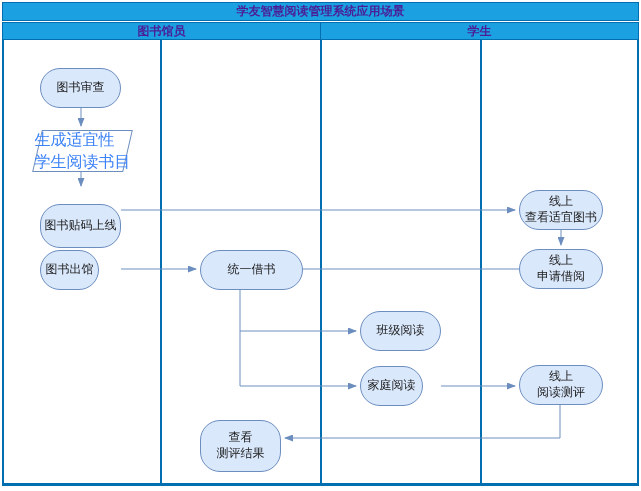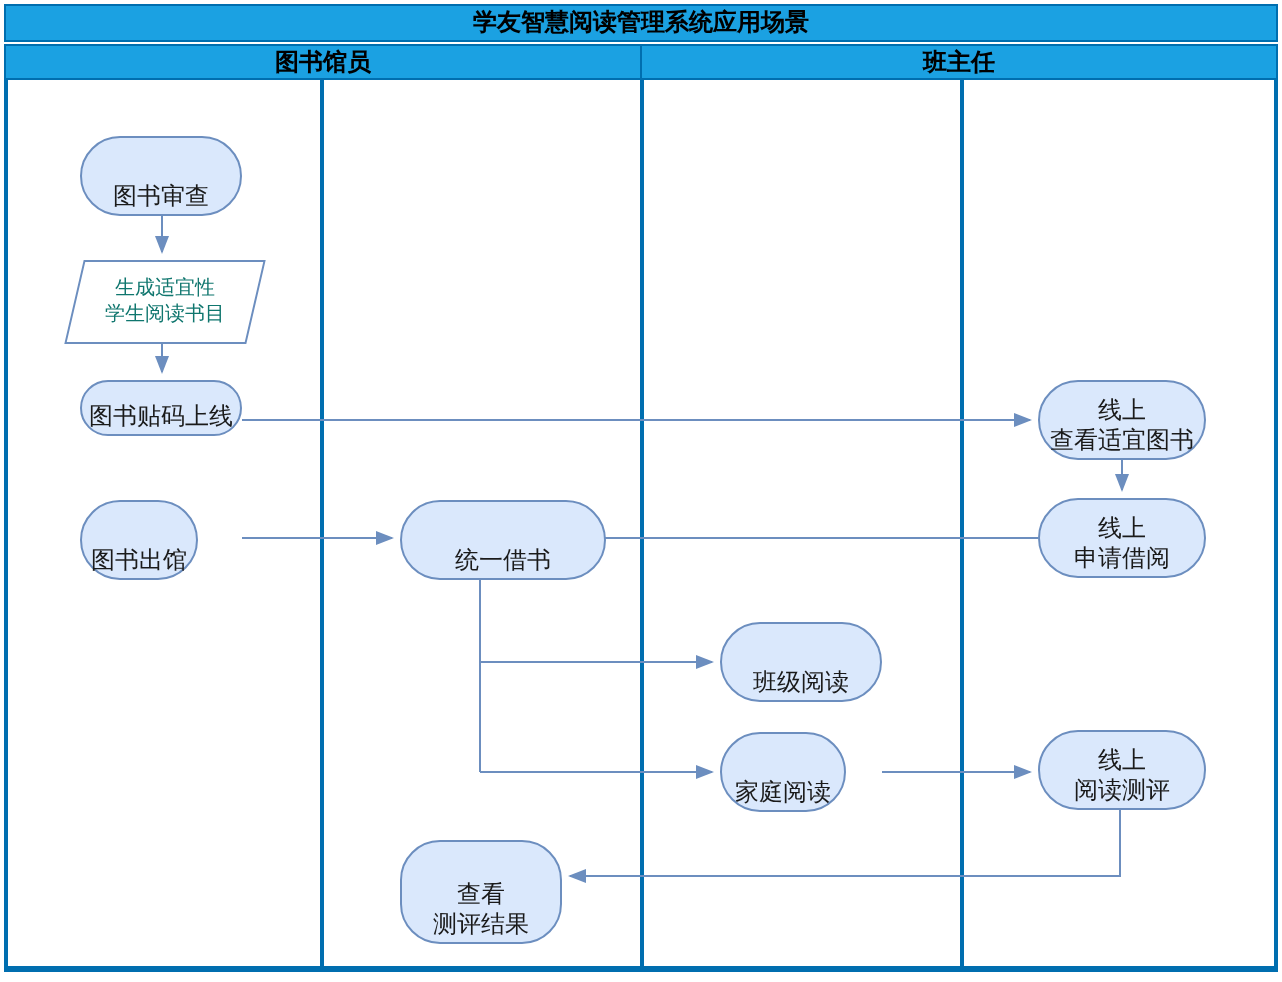--- a/index.html
+++ b/index.html
@@ -4,83 +4,83 @@
 <style>
   html, body { margin:0; padding:0; }
   body {
     width:641px; height:491px; position:relative; overflow:hidden;
     background:#ffffff;
     font-family:"DejaVu Sans","Liberation Sans",sans-serif;
   }
   .pool-title {
     position:absolute; left:2px; top:2px; width:637px; height:19px;
     background:#1BA1E2; border:1px solid #006EAF; box-sizing:border-box;
-    color:#000000; font-weight:bold; font-size:12px;
+    color:#4c1d95; font-weight:bold; font-size:12px;
     display:flex; align-items:center; justify-content:center;
   }
   .lane-headers {
     position:absolute; left:2px; top:22px; width:637px; height:18px;
     display:flex;
   }
   .lane-header {
     flex:1; background:#1BA1E2; border:1px solid #006EAF; box-sizing:border-box;
-    color:#000000; font-weight:bold; font-size:12px;
+    color:#4c1d95; font-weight:bold; font-size:12px;
     display:flex; align-items:center; justify-content:center;
     margin-left:-1px;
   }
   .lane-header:first-child { margin-left:0; }
   .content-frame {
     position:absolute; left:2px; top:40px; width:637px; height:446px;
     box-sizing:border-box; background:#ffffff;
     border-left:2px solid #006EAF; border-right:2px solid #006EAF;
     border-bottom:3px solid #006EAF;
   }
   .lane-divider {
     position:absolute; top:40px; height:443px; width:1.5px;
     background:#006EAF;
   }
   .node {
     position:absolute; box-sizing:border-box;
     background:#DAE8FC; border:1px solid #6C8EBF; border-radius:20px;
-    display:flex; align-items:flex-end; justify-content:center;
+    display:flex; align-items:center; justify-content:center;
     font-size:12px; color:#1a1a1a;
   }
   .node-label {
     white-space:pre-line; text-align:center; line-height:1.3;
   }
   .para { position:absolute; }
   .para-bg {
     position:absolute; left:7px; right:7px; top:0; bottom:0;
     background:#ffffff; border:1px solid #6C8EBF;
     transform:skewX(-13deg);
   }
   .para-label {
     position:absolute; left:0; right:0; top:0; bottom:0;
     display:flex; align-items:center; justify-content:center;
-    white-space:pre-line; text-align:center;
-    font-size:10px; color:#0f766e; line-height:1.35;
+    white-space:pre-line; text-align:left;
+    font-size:16px; color:#3b82f6; line-height:1.35;
   }
   svg.edges {
     position:absolute; left:0; top:0; width:641px; height:491px;
     pointer-events:none;
   }
 </style>
 </head>
 <body>
 
 <div class="pool-title">
   <span>学友智慧阅读管理系统应用场景</span>
 </div>
 
 <div class="lane-headers">
   <div class="lane-header">
     <span>图书馆员</span>
   </div>
   <div class="lane-header">
-    <span>班主任</span>
+    <span>学生</span>
   </div>
 </div>
 
 <div class="content-frame"></div>
 <div class="lane-divider" style="left:160px"></div>
 <div class="lane-divider" style="left:320px"></div>
 <div class="lane-divider" style="left:480px"></div>
 
 <svg class="edges" viewBox="0 0 641 491">
   <defs>
@@ -106,21 +106,21 @@
 <div class="node" style="left:40px;top:68px;width:81px;height:40px">
   <span class="node-label">图书审查</span>
 </div>
 
 <div class="para" style="left:30px;top:130px;width:105px;height:42px">
   <div class="para-bg"></div>
   <div class="para-label">生成适宜性
 学生阅读书目</div>
 </div>
 
-<div class="node" style="left:40px;top:190px;width:81px;height:28px">
+<div class="node" style="left:40px;top:204px;width:81px;height:44px">
   <span class="node-label">图书贴码上线</span>
 </div>
 
 <div class="node" style="left:40px;top:250px;width:59px;height:40px">
   <span class="node-label">图书出馆</span>
 </div>
 
 <div class="node" style="left:200px;top:250px;width:103px;height:40px">
   <span class="node-label">统一借书</span>
 </div>

